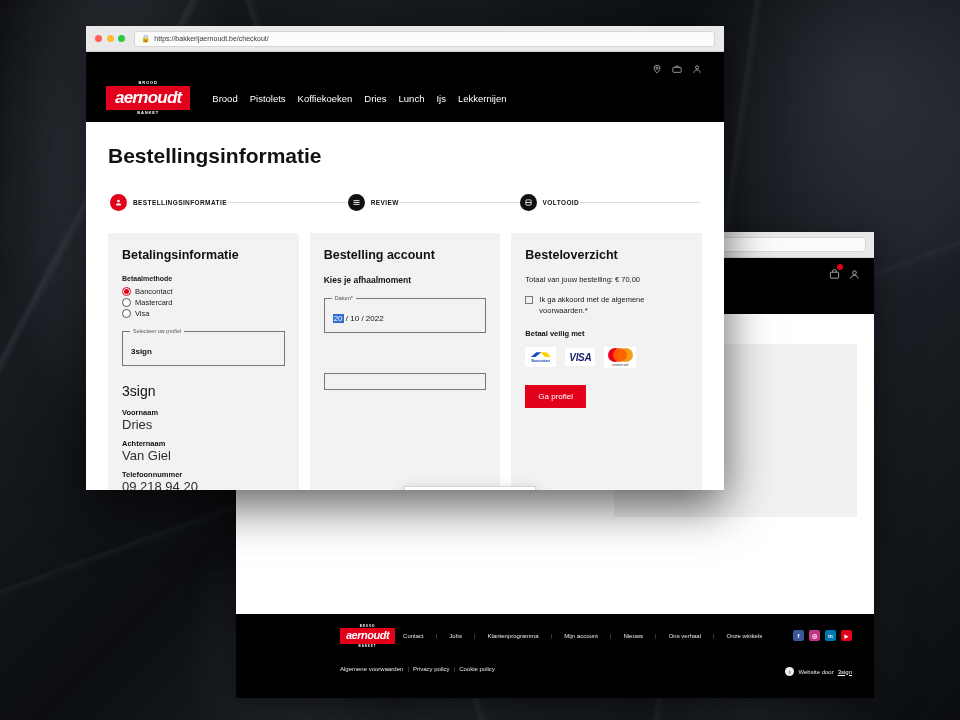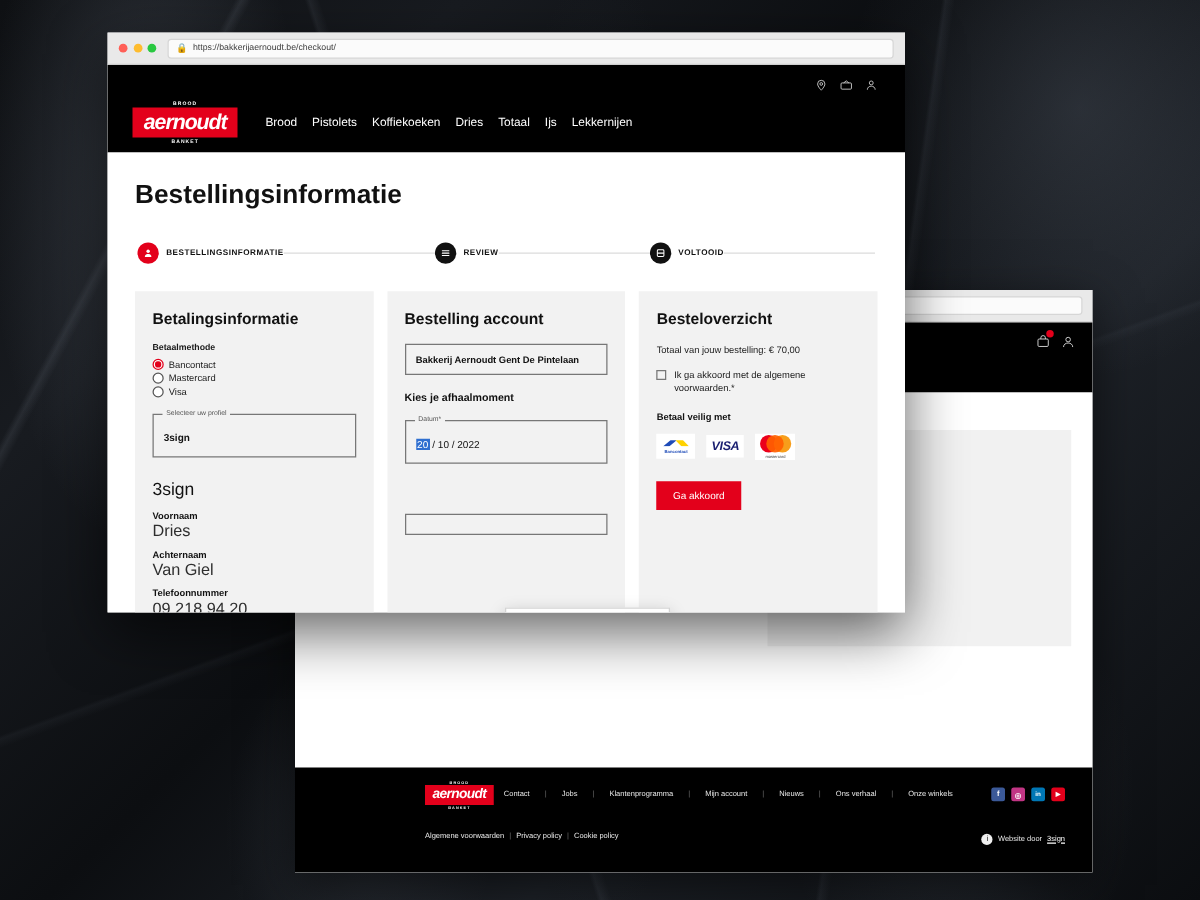--- a/index.html
+++ b/index.html
@@ -374,21 +374,21 @@
       <div id="site-logo">
         <span class="logo-sup">BROOD</span>
         <span>aernoudt</span>
         <span class="logo-sub">BANKET</span>
       </div>
       <nav id="main-nav">
         <a class="nav-link">Brood</a>
         <a class="nav-link">Pistolets</a>
         <a class="nav-link">Koffiekoeken</a>
         <a class="nav-link">Dries</a>
-        <a class="nav-link">Totaal</a>
+        <a class="nav-link">Lunch</a>
         <a class="nav-link">Ijs</a>
         <a class="nav-link">Lekkernijen</a>
       </nav>
     </div>
   </div>
 
   <div id="page">
     <h1 id="page-title">Bestellingsinformatie</h1>
 
     <div id="stepper">
@@ -454,21 +454,20 @@
         <div class="info-key">Achternaam</div>
         <div class="info-val">Van Giel</div>
         <div class="info-key">Telefoonnummer</div>
         <div class="info-val">09 218 94 20</div>
 
         <button id="profile-action-btn">Edit</button>
       </section>
 
       <section class="card">
         <h2 class="card-title">Bestelling account</h2>
-        <div class="plain-input">Bakkerij Aernoudt Gent De Pintelaan</div>
         <div id="pickup-subtitle">Kies je afhaalmoment</div>
         <div class="outlined">
           <span class="outlined-legend">Datum*</span>
           <span id="date-value">
             <span id="date-day">20</span>
             <span>/ 10 / 2022</span>
           </span>
         </div>
         <div class="outlined" id="time-field">
           <span class="outlined-value"></span>
@@ -491,21 +490,21 @@
           <span class="pay-logo" id="logo-visa">VISA</span>
           <span class="pay-logo" id="logo-mc">
             <span id="mc-circles">
               <span id="mc-red"></span>
               <span id="mc-yel"></span>
               <span id="mc-mid"></span>
             </span>
             <span id="mc-text">mastercard</span>
           </span>
         </div>
-        <button id="continue-btn">Ga akkoord</button>
+        <button id="continue-btn">Ga profiel</button>
       </section>
     </div>
 
     <div id="datepicker">
       
       
     </div>
   </div>
 </div>
 

